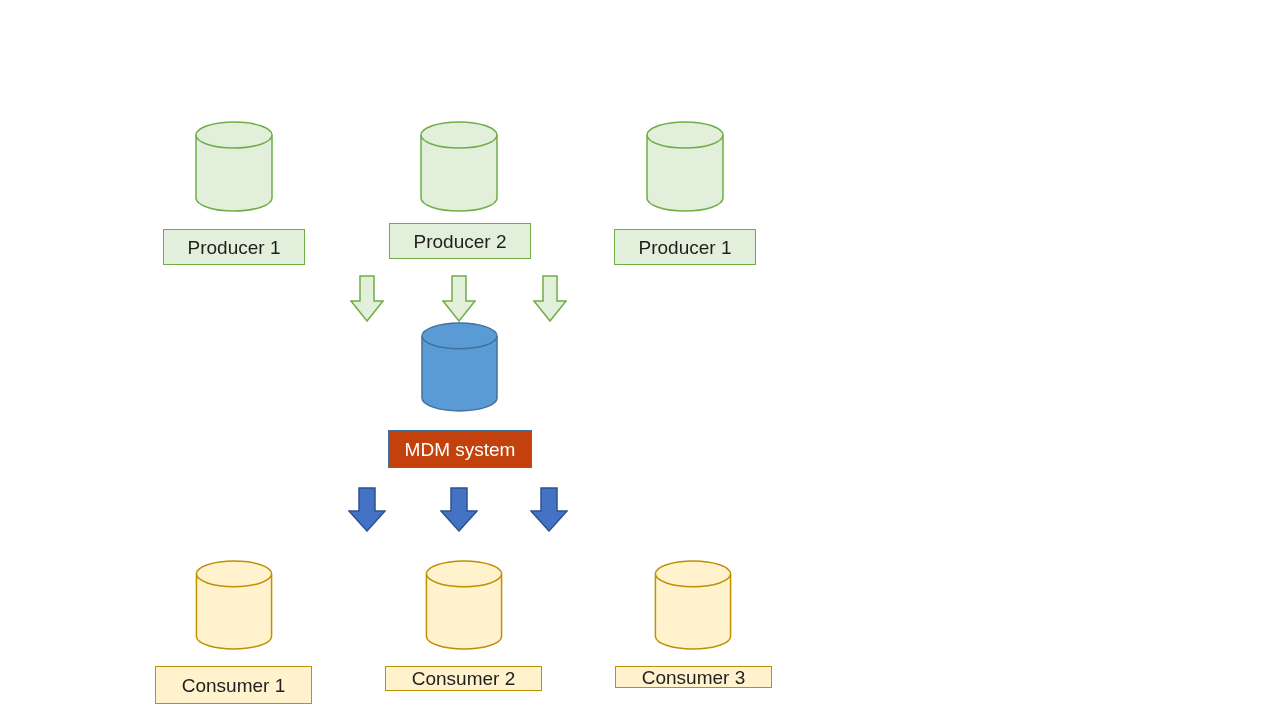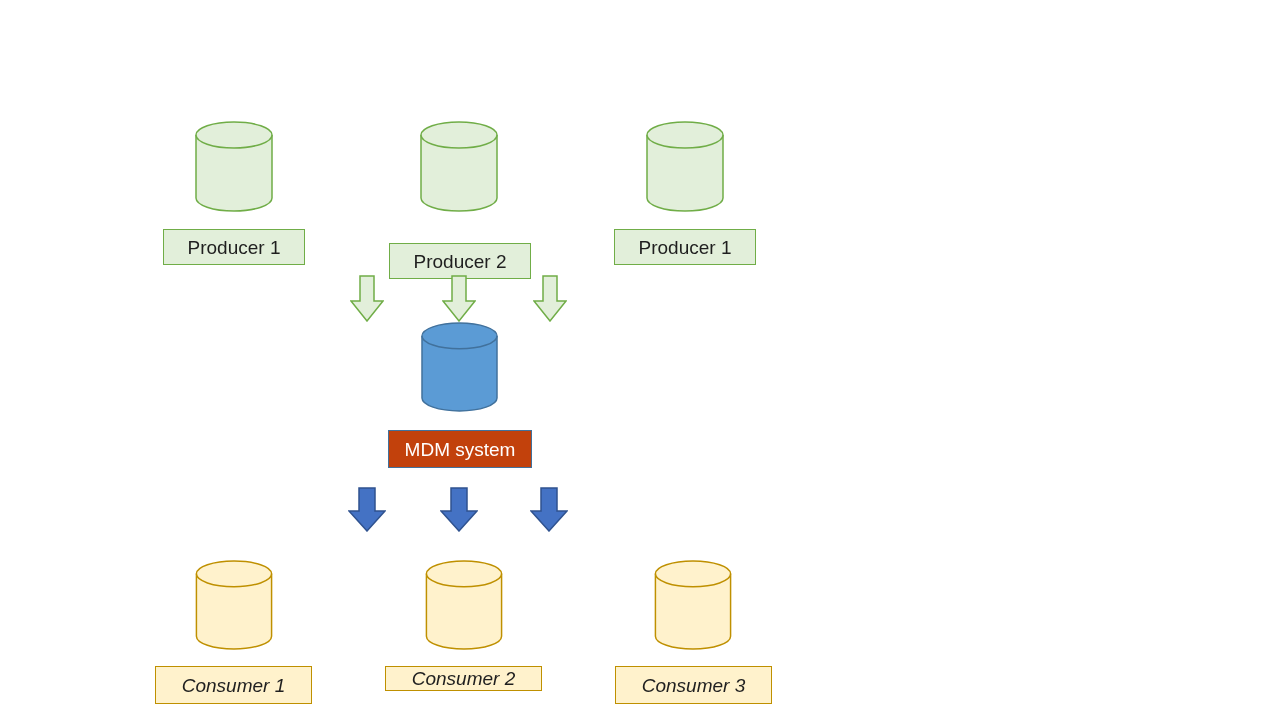--- a/index.html
+++ b/index.html
@@ -7,21 +7,21 @@
     position:relative; width:1280px; height:720px; background:#ffffff;
     font-family:"Liberation Sans", sans-serif; overflow:hidden;
   }
   .abs { position:absolute; }
   .label-box {
     position:absolute; display:flex; align-items:center; justify-content:center;
     font-size:19px; line-height:1; color:#1f1f1f; box-sizing:border-box;
     white-space:nowrap;
   }
   .green-box  { background:#e2efda; border:1.5px solid #70ad47; }
-  .yellow-box { background:#fff2cc; border:1.5px solid #bf9000;font-style:italic; }
+  .yellow-box { background:#fff2cc; border:1.5px solid #bf9000; }
   .blue-box   { background:#c2410c; border:1.5px solid #41719c; color:#ffffff; }
   svg { display:block; }
 </style>
 </head>
 <body>
 
 <div class="canvas">
 
   <svg class="abs" style="left:195px; top:121px;" width="78" height="91" viewBox="0 0 78 91">
     <path d="M1 14 L1 77 A38 13 0 0 0 77 77 L77 14" stroke-width="1.5" fill="#e2efda" stroke="#70ad47"></path>
@@ -30,21 +30,21 @@
   <svg class="abs" style="left:420px; top:121px;" width="78" height="91" viewBox="0 0 78 91">
     <path d="M1 14 L1 77 A38 13 0 0 0 77 77 L77 14" stroke-width="1.5" fill="#e2efda" stroke="#70ad47"></path>
     <ellipse cx="39" cy="14" rx="38" ry="13" stroke-width="1.5" fill="#e2efda" stroke="#70ad47"></ellipse>
   </svg>
   <svg class="abs" style="left:646px; top:121px;" width="78" height="91" viewBox="0 0 78 91">
     <path d="M1 14 L1 77 A38 13 0 0 0 77 77 L77 14" stroke-width="1.5" fill="#e2efda" stroke="#70ad47"></path>
     <ellipse cx="39" cy="14" rx="38" ry="13" stroke-width="1.5" fill="#e2efda" stroke="#70ad47"></ellipse>
   </svg>
 
   <div class="label-box green-box" style="left:163px; top:229px; width:142px; height:36px;">Producer 1</div>
-  <div class="label-box green-box" style="left:389px; top:243px; width:142px; height:36px;">Producer 2</div>
+  <div class="label-box green-box" style="left:389px; top:223px; width:142px; height:36px;">Producer 2</div>
   <div class="label-box green-box" style="left:614px; top:229px; width:142px; height:36px;">Producer 1</div>
 
   <svg class="abs" style="left:350px; top:275px;" width="34" height="47" viewBox="0 0 34 47">
     <polygon points="10,1 24,1 24,26 33,26 17,46 1,26 10,26" stroke-width="1.5" fill="#e2efda" stroke="#70ad47"></polygon>
   </svg>
   <svg class="abs" style="left:442px; top:275px;" width="34" height="47" viewBox="0 0 34 47">
     <polygon points="10,1 24,1 24,26 33,26 17,46 1,26 10,26" stroke-width="1.5" fill="#e2efda" stroke="#70ad47"></polygon>
   </svg>
   <svg class="abs" style="left:533px; top:275px;" width="34" height="47" viewBox="0 0 34 47">
     <polygon points="10,1 24,1 24,26 33,26 17,46 1,26 10,26" stroke-width="1.5" fill="#e2efda" stroke="#70ad47"></polygon>
@@ -74,15 +74,15 @@
     <path d="M1 14 L1 77 A38 13 0 0 0 77 77 L77 14" stroke-width="1.5" fill="#fff2cc" stroke="#bf9000"></path>
     <ellipse cx="39" cy="14" rx="38" ry="13" stroke-width="1.5" fill="#fff2cc" stroke="#bf9000"></ellipse>
   </svg>
   <svg class="abs" style="left:654px; top:560px;" width="78" height="90" viewBox="0 0 78 91">
     <path d="M1 14 L1 77 A38 13 0 0 0 77 77 L77 14" stroke-width="1.5" fill="#fff2cc" stroke="#bf9000"></path>
     <ellipse cx="39" cy="14" rx="38" ry="13" stroke-width="1.5" fill="#fff2cc" stroke="#bf9000"></ellipse>
   </svg>
 
   <div class="label-box yellow-box" style="left:155px; top:666px; width:157px; height:38px;">Consumer 1</div>
   <div class="label-box yellow-box" style="left:385px; top:666px; width:157px; height:25px;">Consumer 2</div>
-  <div class="label-box yellow-box" style="left:615px; top:666px; width:157px; height:38px;">Consumer 3</div>
+  <div class="label-box yellow-box" style="left:615px; top:666px; width:157px; height:22px;">Consumer 3</div>
 
 </div>
 
 </body></html>

